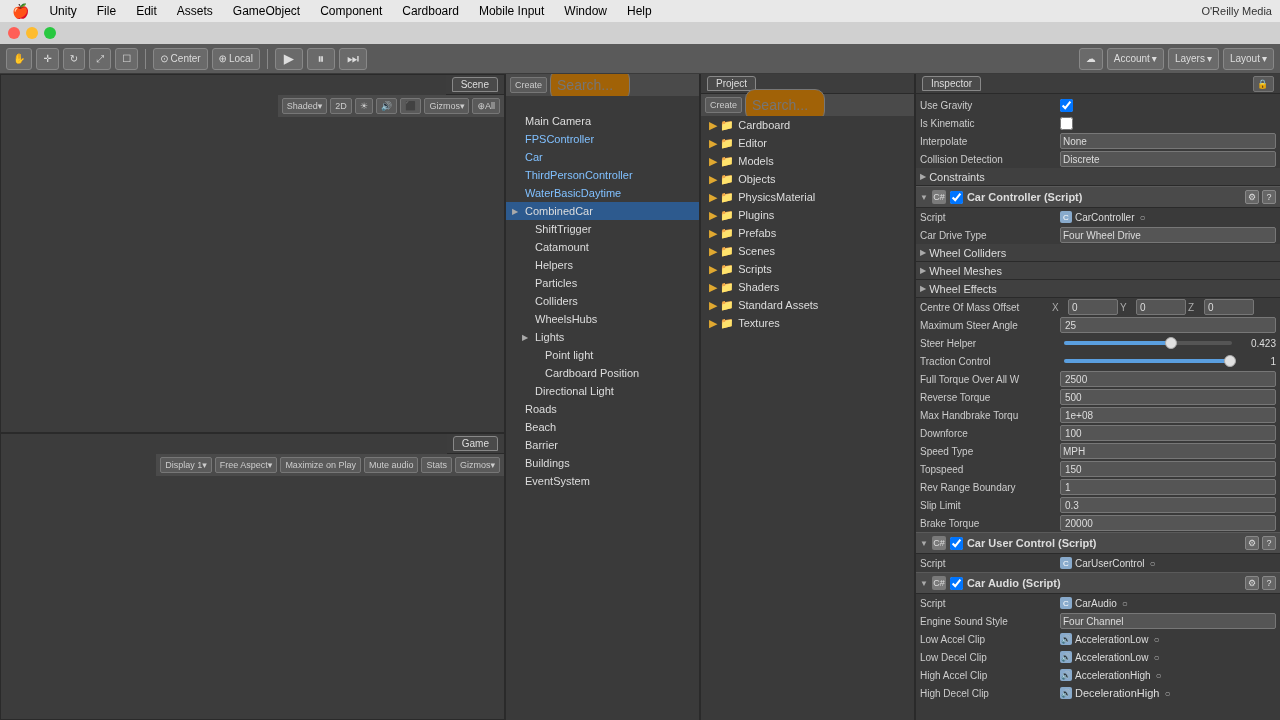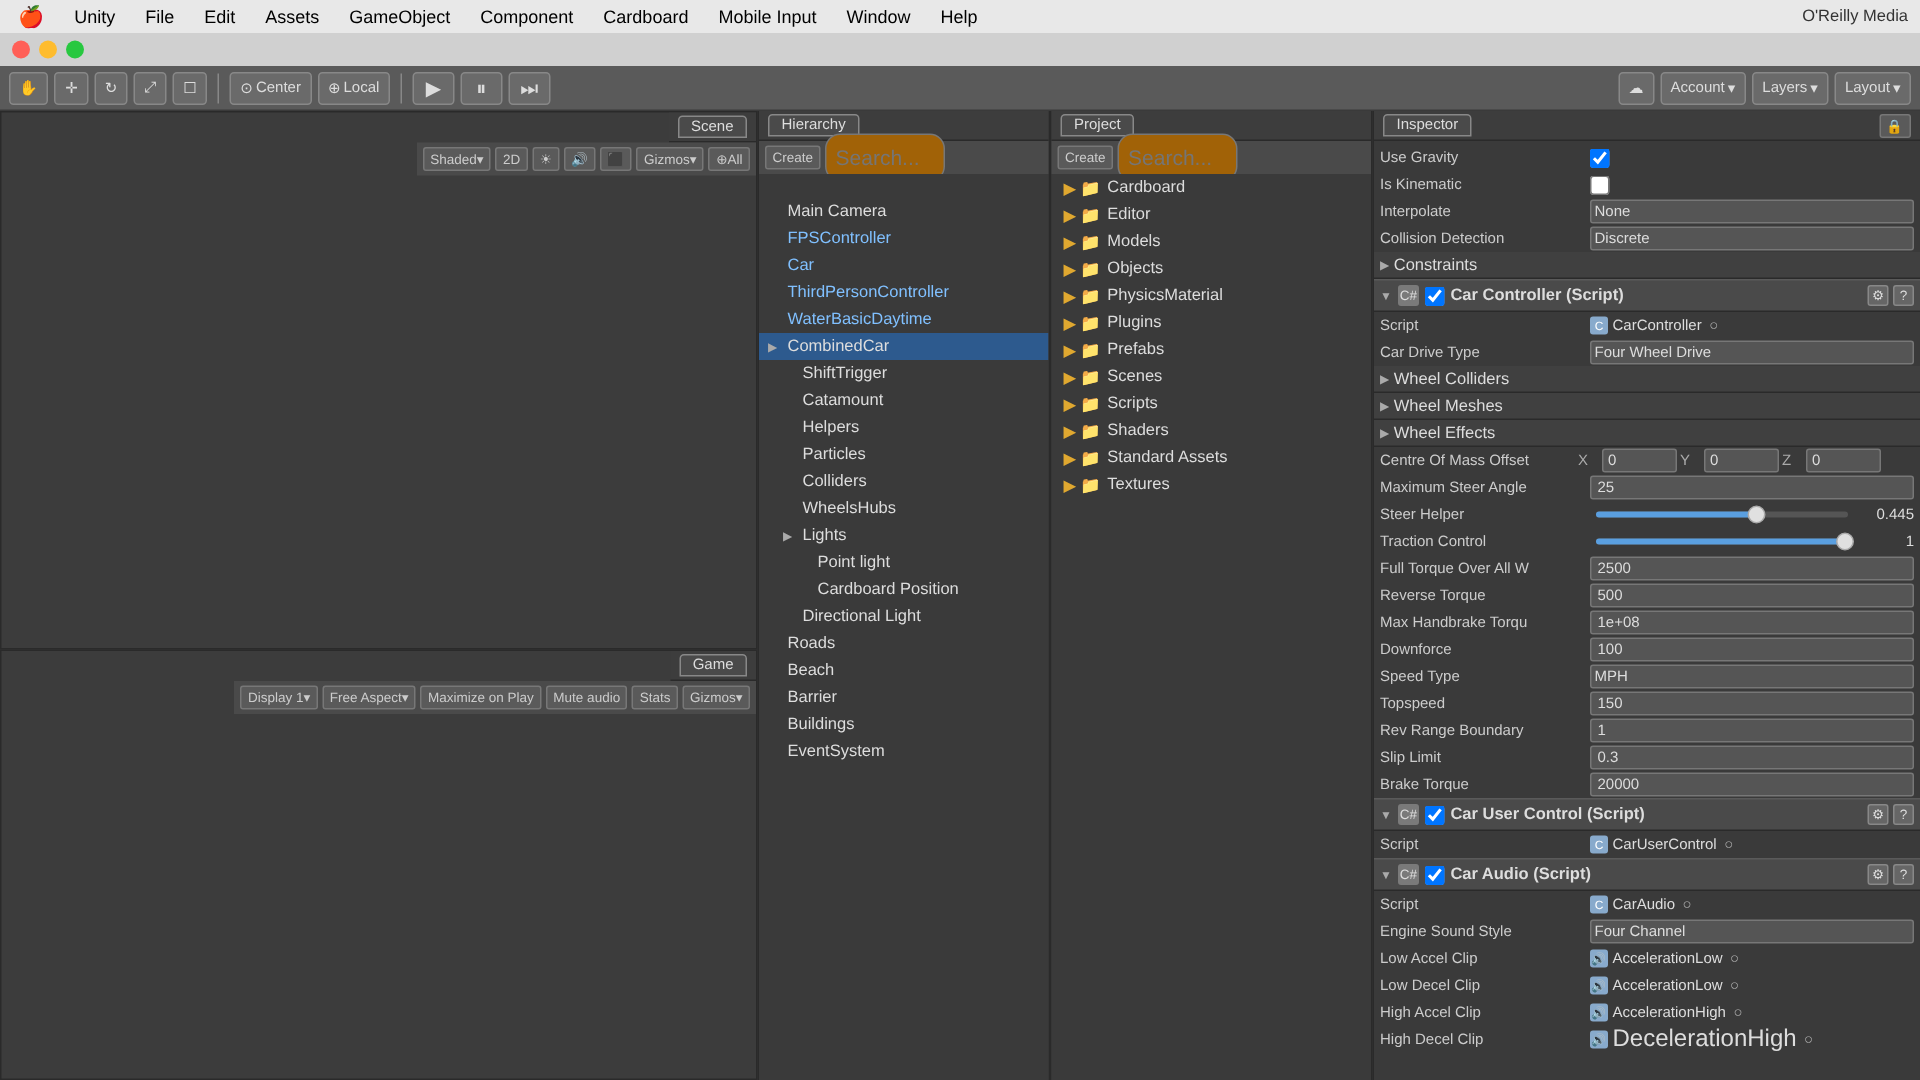--- a/index.html
+++ b/index.html
@@ -599,23 +599,20 @@
         <button class="small-btn"><span>Gizmos</span> ▾</button>
       </div>
       <div class="game-view">
         <div class="game-road"></div>
         <div class="game-car-partial"></div>
       </div>
     </div>
   </div>
 
   <div class="hierarchy-panel">
-    <div class="panel-header">
-      <div class="panel-tab active">Hierarchy</div>
-    </div>
     <div class="panel-toolbar">
       <button class="small-btn">Create</button>
       <input class="panel-search" type="text" placeholder="Search..." style="">
     </div>
     <div class="hierarchy-content">
       <div class="hier-item">
         <span class="hier-arrow"></span>Main Camera
       </div>
       <div class="hier-item highlighted">
         <span class="hier-arrow"></span>FPSController
@@ -821,21 +818,21 @@
         <span class="insp-label">Maximum Steer Angle</span>
         <input class="insp-input" type="text" value="25" style="">
       </div>
 
       <div class="slider-row">
         <span class="insp-label" style="font-size:10px; color:#ccc; width:140px;">Steer Helper</span>
         <div class="slider-track">
           <div class="slider-fill" style="width:64%;"></div>
           <div class="slider-thumb" style="left:60%;"></div>
         </div>
-        <span style="font-size:10px; color:#ddd; width:40px; text-align:right;">0.445</span>
+        <span style="font-size:10px; color:#ddd; width:40px; text-align:right;">0.423</span>
       </div>
 
       <div class="slider-row">
         <span class="insp-label" style="font-size:10px; color:#ccc; width:140px;">Traction Control</span>
         <div class="slider-track">
           <div class="slider-fill" style="width:100%;"></div>
           <div class="slider-thumb" style="left:95%;"></div>
         </div>
         <span style="font-size:10px; color:#ddd; width:40px; text-align:right;">1</span>
       </div>
@@ -947,21 +944,21 @@
         <div class="ref-field">
           <div class="ref-icon">🔊</div>
           <span style="font-size:10px; color:#ddd;">AccelerationHigh</span>
           <span class="lock-icon">○</span>
         </div>
       </div>
       <div class="insp-row">
         <span class="insp-label">High Decel Clip</span>
         <div class="ref-field">
           <div class="ref-icon">🔊</div>
-          <span style="font-size:16px; color:#ddd;">DecelerationHigh</span>
+          <span style="font-size:11px; color:#ddd;">DecelerationHigh</span>
           <span class="lock-icon">○</span>
         </div>
       </div>
 
     </div>
   </div>
 
 </div>
 
 </body></html>

